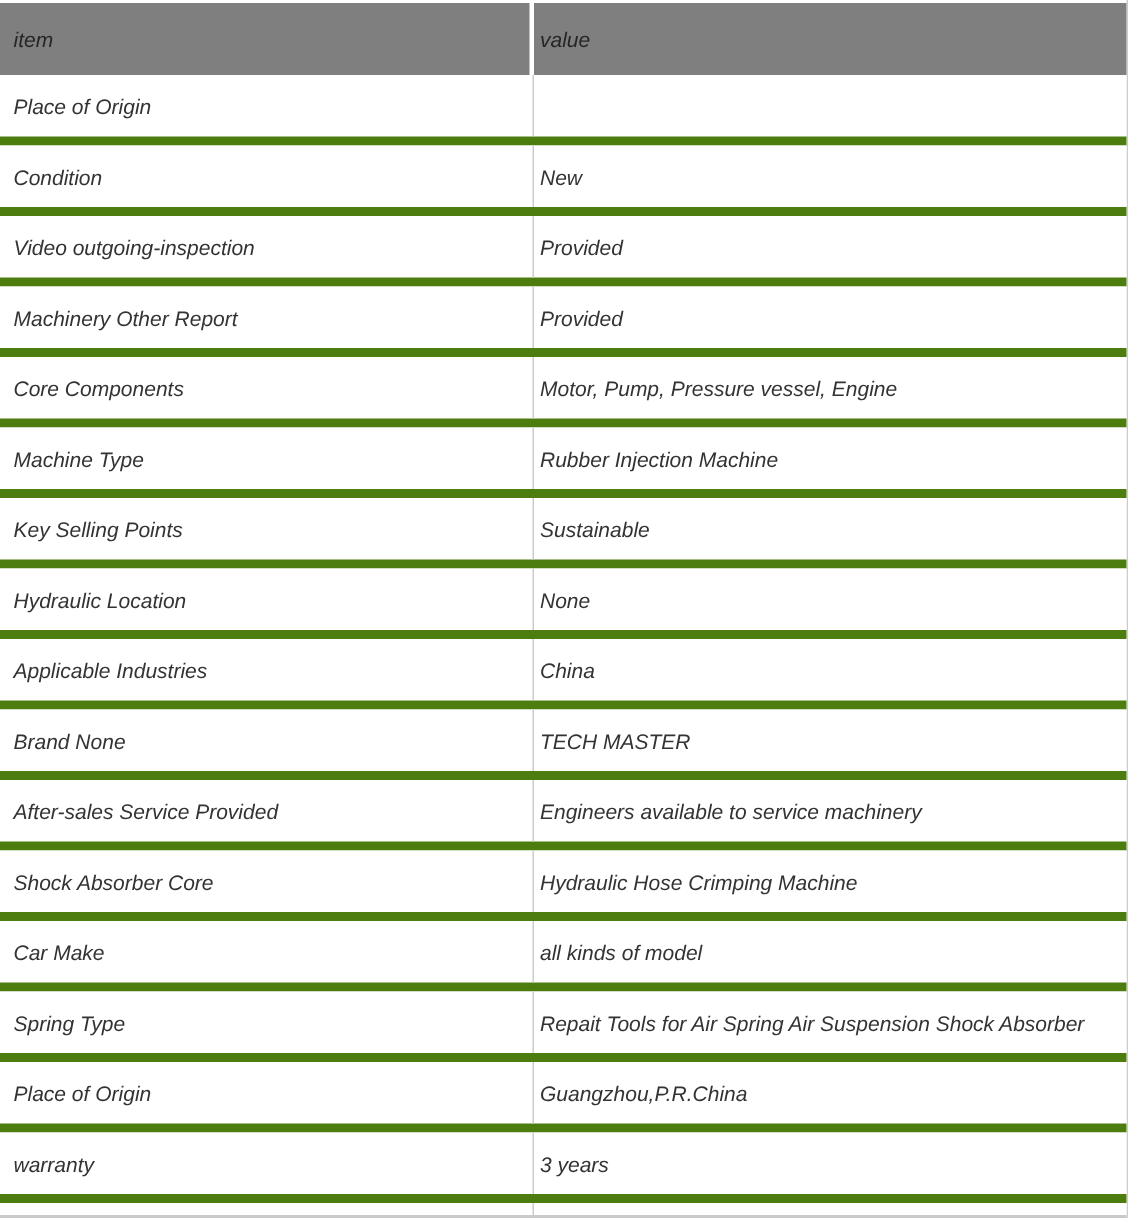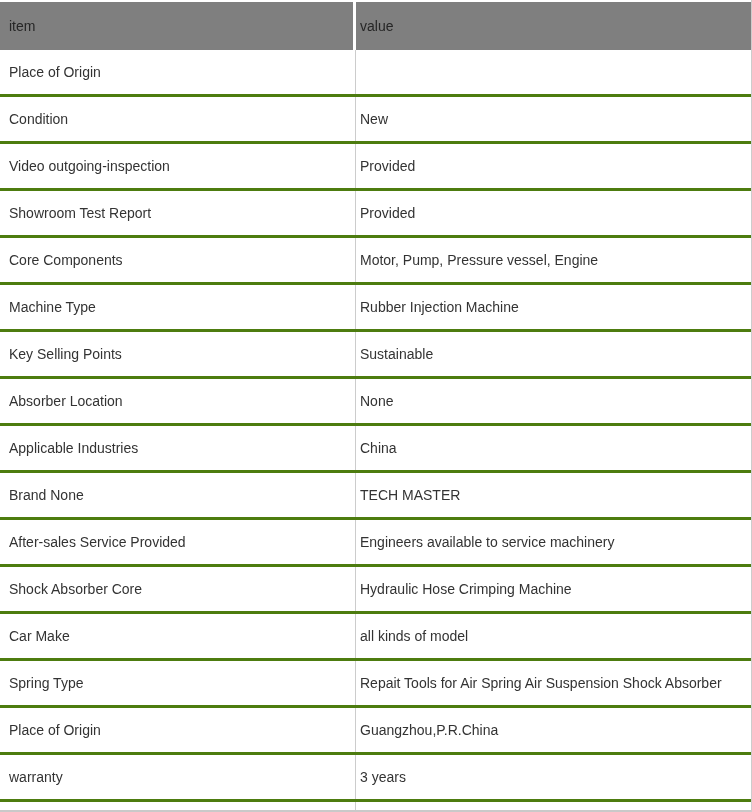--- a/index.html
+++ b/index.html
@@ -6,30 +6,31 @@
   html, body {
     width: 752px;
     background: #ffffff;
     font-family: "Liberation Sans", sans-serif;
   }
   .page {
     width: 752px;
     height: 812px;
     background: #ffffff;
     overflow: hidden;
+    font-style: italic;
   }
   .spec-table {
     width: 752px;
     padding-top: 2px;
     border-right: 1px solid #cccccc;
   }
   .row {
     display: flex;
     height: 47px;
-    border-bottom: 3px solid #4d7c0f;
+    border-bottom: 6px solid #4d7c0f;
     background: #ffffff;
   }
   .cell {
     display: flex;
     align-items: center;
     font-size: 14px;
     color: #333333;
     white-space: nowrap;
     overflow: hidden;
   }
@@ -77,37 +78,37 @@
     </div>
     <div class="row">
       <div class="cell item-cell">Condition</div>
       <div class="cell value-cell">New</div>
     </div>
     <div class="row">
       <div class="cell item-cell">Video outgoing-inspection</div>
       <div class="cell value-cell">Provided</div>
     </div>
     <div class="row">
-      <div class="cell item-cell">Showroom Test Report</div>
+      <div class="cell item-cell">Machinery Other Report</div>
       <div class="cell value-cell">Provided</div>
     </div>
     <div class="row">
       <div class="cell item-cell">Core Components</div>
       <div class="cell value-cell">Motor, Pump, Pressure vessel, Engine</div>
     </div>
     <div class="row">
       <div class="cell item-cell">Machine Type</div>
       <div class="cell value-cell">Rubber Injection Machine</div>
     </div>
     <div class="row">
       <div class="cell item-cell">Key Selling Points</div>
       <div class="cell value-cell">Sustainable</div>
     </div>
     <div class="row">
-      <div class="cell item-cell">Absorber Location</div>
+      <div class="cell item-cell">Hydraulic Location</div>
       <div class="cell value-cell">None</div>
     </div>
     <div class="row">
       <div class="cell item-cell">Applicable Industries</div>
       <div class="cell value-cell">China</div>
     </div>
     <div class="row">
       <div class="cell item-cell">Brand None</div>
       <div class="cell value-cell">TECH MASTER</div>
     </div>

